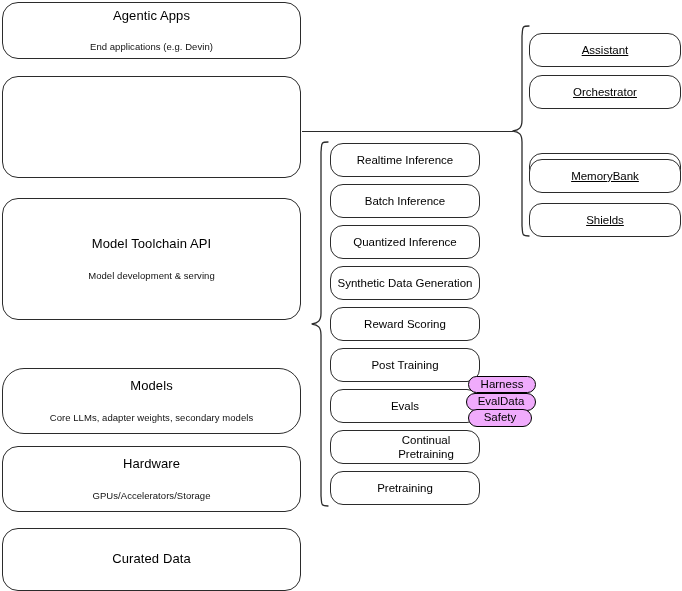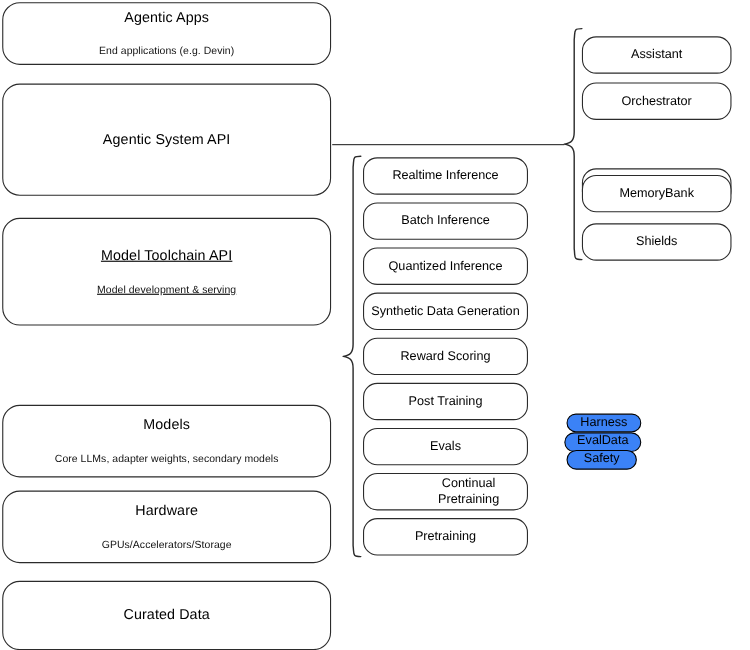--- a/index.html
+++ b/index.html
@@ -56,40 +56,40 @@
     left: 330px;
     width: 150px;
     height: 34px;
     border-radius: 13px;
   }
   .cap .title { font-size: 11.5px; }
 
   
   .comp {
     left: 529px;
-    width: 136px;
+    width: 152px;
     height: 34px;
     border-radius: 13px;
+    text-decoration: underline;
   }
   .comp .title { font-size: 11.5px; }
 
   
   .pill {
     position: absolute;
     box-sizing: border-box;
     border: 1.3px solid #000;
     border-radius: 999px;
-    background: #3b82f6;
+    background: #f0abfc;
     display: flex;
     align-items: center;
     justify-content: center;
     font-size: 11.5px;
     line-height: 1;
     z-index: 6;
-    margin-left: 47px;
   }
 
   
   .connector {
     position: absolute;
     background: #2b2b2b;
     height: 1.2px;
   }
 
   
@@ -110,27 +110,26 @@
 <body>
 
 <div id="canvas">
 
   <div id="layer-stack">
       <div class="box layer" style="top: 2px; height: 57px;">
         <div class="title">Agentic Apps</div>
         <div class="subtitle">End applications (e.g. Devin)</div>
       </div>
       <div class="box layer" style="top: 76px; height: 102px;">
-        <div class="title">Agentic System API</div>
-      </div>
-      <div class="box layer" style="top: 198px; height: 98px; text-decoration: underline;">
+      </div>
+      <div class="box layer" style="top: 198px; height: 122px;">
         <div class="title">Model Toolchain API</div>
         <div class="subtitle">Model development &amp; serving</div>
       </div>
-      <div class="box layer" style="top: 368px; height: 66px;">
+      <div class="box layer" style="top: 368px; height: 66px; border-radius: 22px;">
         <div class="title">Models</div>
         <div class="subtitle">Core LLMs, adapter weights, secondary models</div>
       </div>
       <div class="box layer" style="top: 446px; height: 66px;">
         <div class="title">Hardware</div>
         <div class="subtitle">GPUs/Accelerators/Storage</div>
       </div>
       <div class="box layer" style="top: 528px; height: 63px;">
         <div class="title">Curated Data</div>
       </div>

